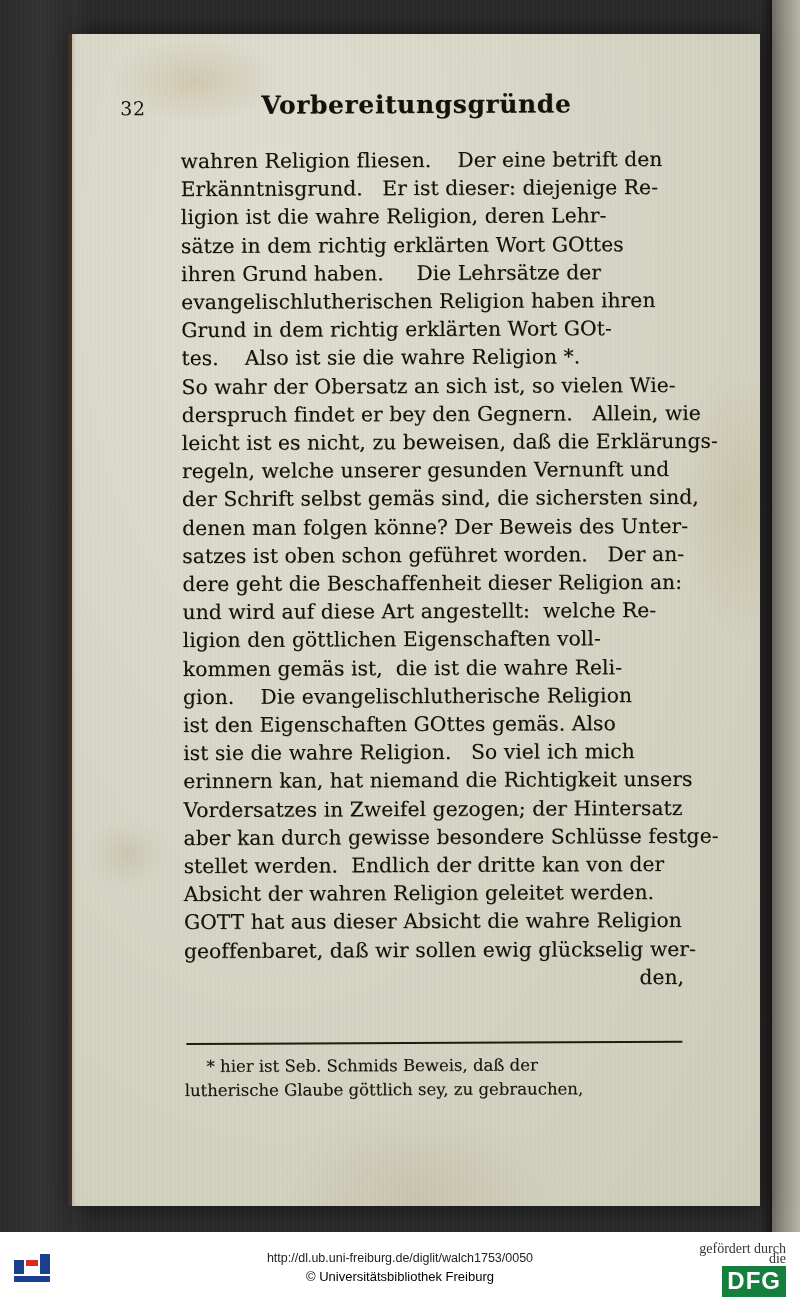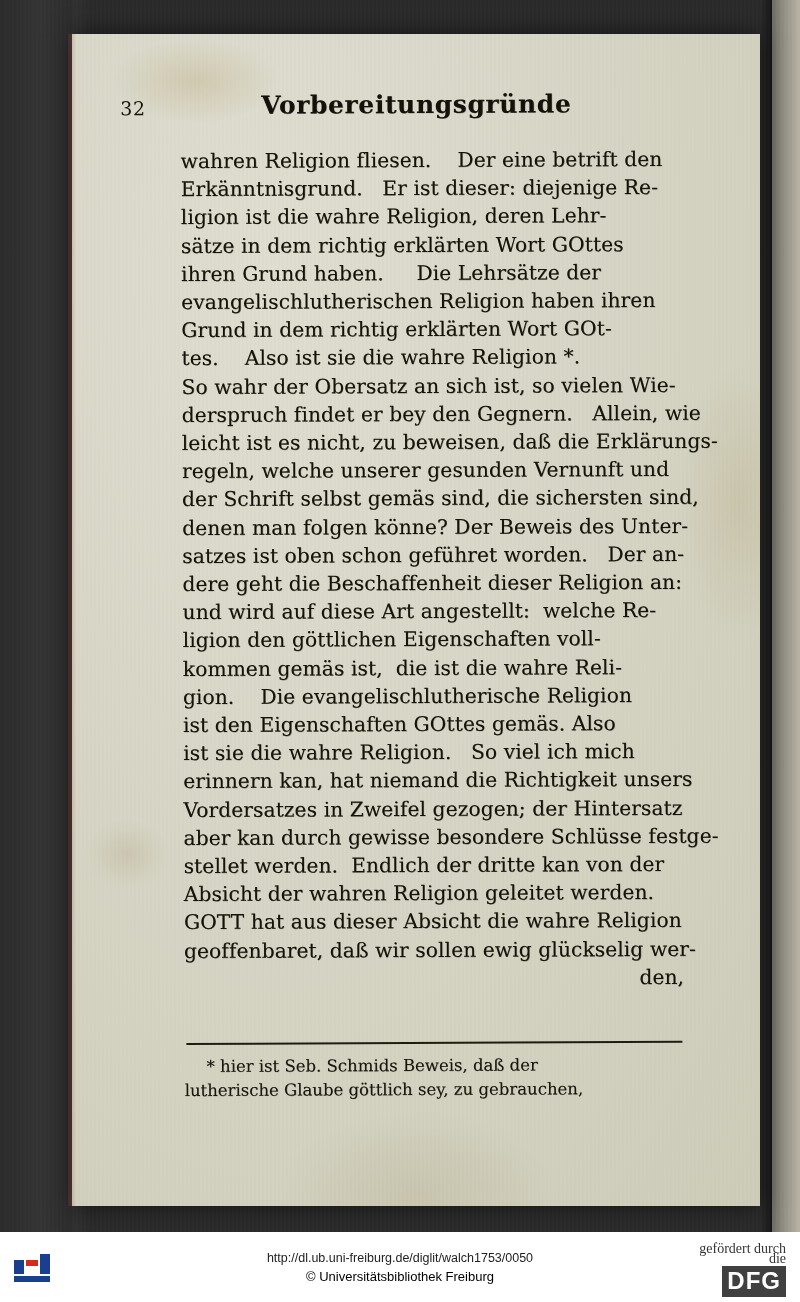--- a/index.html
+++ b/index.html
@@ -186,21 +186,21 @@
     text-align:right;
   }
   #dfg-caption{
     font-family:Liberation Serif, serif;
     font-size:14px;
     color:#333333;
     line-height:10px;
   }
   #dfg-mark{
     margin-top:2px;
-    background:#404040;
+    background:#15803d;
     color:#ffffff;
     font-family:"Liberation Sans", sans-serif;
     font-weight:700;
     font-size:24px;
     letter-spacing:1px;
     padding:1px 5px 2px 5px;
     display:inline-block;
   }
 </style>
 </head>

